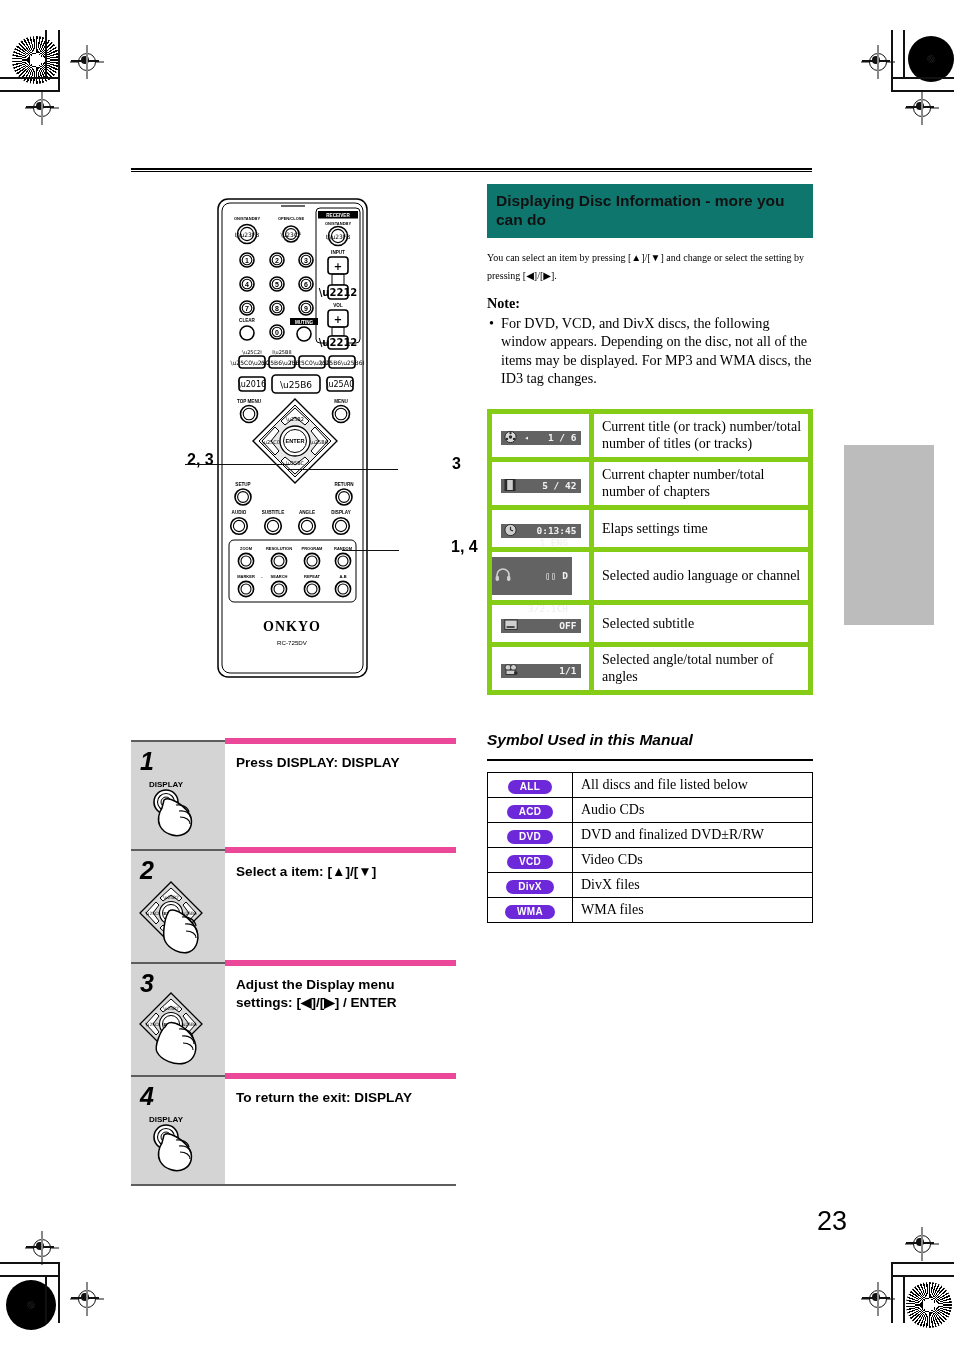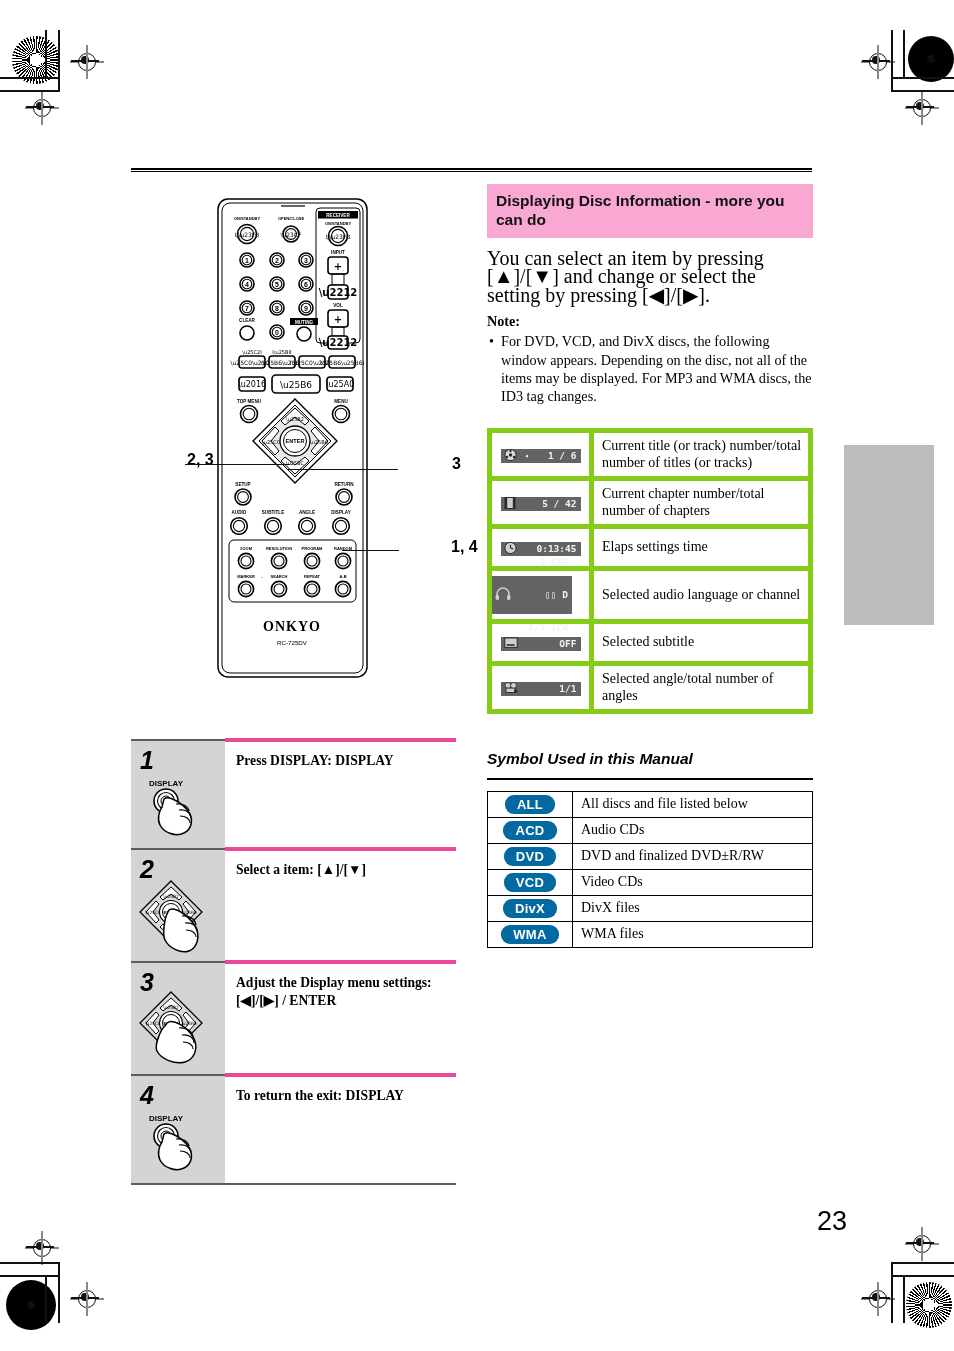--- a/index.html
+++ b/index.html
@@ -35,24 +35,24 @@
 
   .h1{position:absolute;left:131px;top:127px;width:690px;
       font-family:"Liberation Sans",sans-serif;font-weight:bold;
       font-size:29px;letter-spacing:-.2px;color:#000;}
   .h1rule{position:absolute;left:131px;top:168px;width:681px;height:0;
       border-top:2.4px solid #000;border-bottom:1.1px solid #000;
       height:4px;box-sizing:border-box;}
 
   
   .rc{position:absolute;left:487px;top:184px;width:326px;}
-  .graybar{background:#f9a8d4;padding:7px 9px 9px 9px;
+  .graybar{background:#0f766e;padding:7px 9px 9px 9px;
       font-family:"Liberation Sans",sans-serif;font-weight:bold;
       font-size:15.5px;line-height:19px;color:#111;}
-  .body-p{font-family:"Liberation Serif",serif;font-size:20px;
+  .body-p{font-family:"Liberation Serif",serif;font-size:10px;
       line-height:18.4px;margin:11px 0 0 0;}
   .note-h{font-family:"Liberation Serif",serif;font-weight:bold;
       font-size:14.2px;margin:9px 0 0 0;}
   .bullet{position:relative;padding-left:14px;font-size:14.2px;
       line-height:18.4px;margin-top:2px;}
   .bullet .dot{position:absolute;left:2px;top:0;}
 
   
   table.tbl{border-collapse:collapse;width:326px;
       font-family:"Liberation Serif",serif;}
@@ -72,33 +72,33 @@
   .oled .l{white-space:nowrap;}
 
   
   .sym-h{font-family:"Liberation Sans",sans-serif;font-weight:bold;
       font-style:italic;font-size:15.5px;margin:0;padding-bottom:10px;}
   .sym-rule{border-bottom:2px solid #000;width:326px;margin-bottom:11px;}
   table.symtbl{border-collapse:collapse;width:326px;}
   table.symtbl td{border:1px solid #000;}
   table.symtbl td.pill{width:84px;text-align:center;padding:3px 0;}
   table.symtbl td.sdesc{font-size:14px;padding:3px 6px 4px 8px;}
-  .pillbadge{display:inline-block;background:#0369a1;color:#fff;
+  .pillbadge{display:inline-block;background:#6d28d9;color:#fff;
       border-radius:9px;padding:1.5px 12px 2px 12px;
       font-family:"Liberation Sans",sans-serif;font-weight:bold;
-      font-size:13px;letter-spacing:.3px;}
+      font-size:10px;letter-spacing:.3px;}
 
   
   .steps{position:absolute;left:131px;top:738px;width:325px;}
   table.steptbl{border-collapse:collapse;width:325px;}
   table.steptbl td{vertical-align:top;}
   td.stepnum{width:92px;background:#d4d4d4;border-top:2px solid #5d5d5d;
       position:relative;}
-  td.steptext{border-top:4px solid #ec4899;padding:10px 6px 0 11px;
-      font-family:Liberation Serif, serif;font-weight:bold;
+  td.steptext{border-top:6px solid #ec4899;padding:10px 6px 0 11px;
+      font-family:Liberation Sans, sans-serif;font-weight:bold;
       font-size:13.6px;line-height:18px;}
   .numlbl{font-family:"Liberation Sans",sans-serif;font-weight:bold;
       font-style:italic;font-size:25px;padding:4px 0 0 8px;}
   .steptbl .lastrule{border-bottom:2px solid #5d5d5d;}
 
   
   .callout{position:absolute;font-family:"Liberation Sans",sans-serif;
       font-weight:bold;font-size:16px;margin-left:48px;}
   .leader{position:absolute;height:1.4px;background:#111;}
 

